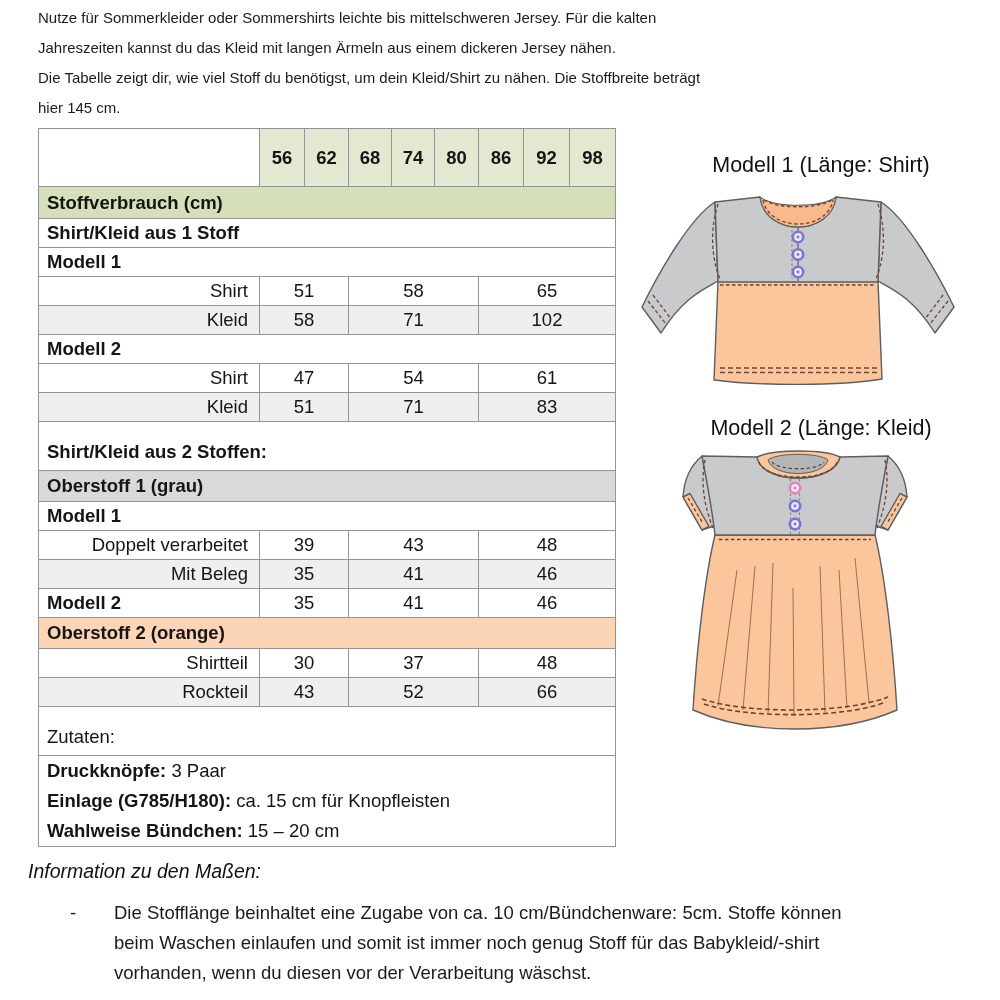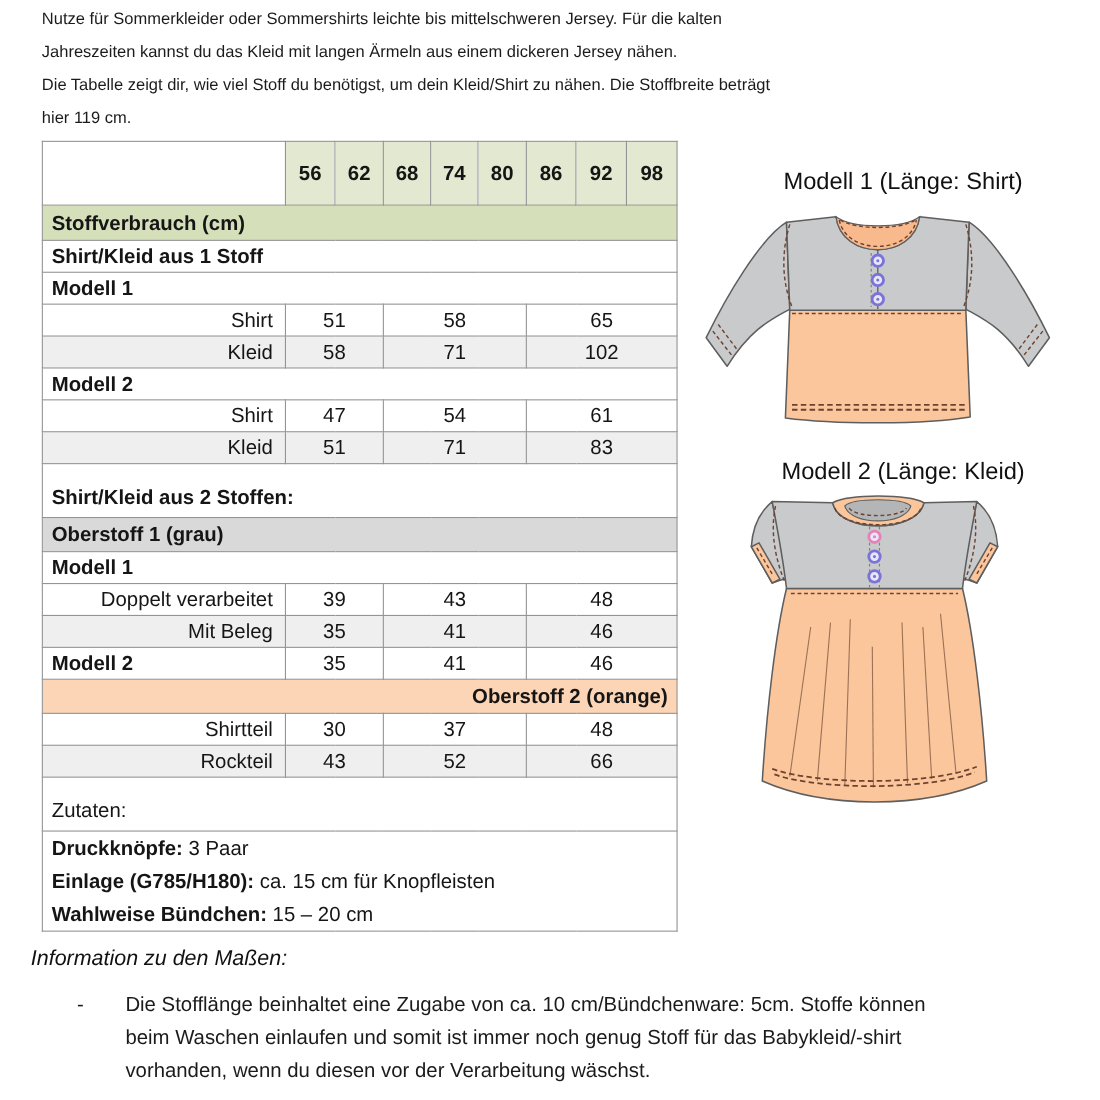--- a/index.html
+++ b/index.html
@@ -17,21 +17,21 @@
   .intro div{height:30px;}
 
   table.fab{position:absolute;left:38px;top:128px;width:577px;border-collapse:collapse;table-layout:fixed;
     font-size:18.5px;color:#151515;}
   table.fab td{border:1px solid var(--table-border);padding:0 8px;overflow:hidden;}
   tr.r-sizes td{height:33px;text-align:center;font-weight:bold;background:var(--size-green);padding:12px 2px;}
   tr.r-sizes td.c-empty{background:#ffffff;}
   tr.r-stoff td{height:31px;background:var(--table-green);font-weight:bold;}
   tr.r-sec td{height:28px;font-weight:bold;background:#ffffff;}
   tr.r-grayh td{height:30px;font-weight:bold;background:var(--table-gray);}
-  tr.r-orangeh td{height:30px;font-weight:bold;background:var(--table-orange);text-align:right;}
+  tr.r-orangeh td{height:30px;font-weight:bold;background:var(--table-orange);}
   tr.r-tall td{height:41px;vertical-align:bottom;padding-bottom:7px;font-weight:bold;}
   tr.r-tall.normal td{font-weight:normal;}
   tr.r-data td{height:28px;}
   tr.r-data td.c-label{text-align:right;padding-right:11px;}
   tr.r-data td.c-label.bold{text-align:left;font-weight:bold;padding-left:8px;}
   tr.r-data td.c-val{text-align:center;}
   tr.r-alt td{background:var(--row-alt-gray);}
   tr.r-zcontent td{height:88px;vertical-align:middle;line-height:30px;}
   .zl .b{font-weight:bold;}
 
@@ -63,21 +63,21 @@
 </style>
 </head>
 <body>
 
 <div class="page">
 
   <div class="intro">
     <div>Nutze für Sommerkleider oder Sommershirts leichte bis mittelschweren Jersey. Für die kalten</div>
     <div>Jahreszeiten kannst du das Kleid mit langen Ärmeln aus einem dickeren Jersey nähen.</div>
     <div>Die Tabelle zeigt dir, wie viel Stoff du benötigst, um dein Kleid/Shirt zu nähen. Die Stoffbreite beträgt</div>
-    <div>hier 119 cm.</div>
+    <div>hier 145 cm.</div>
   </div>
 
   <table class="fab">
     <colgroup>
       <col style="width:221px">
         <col style="width:45px">
         <col style="width:44px">
         <col style="width:43px">
       <col style="width:43px">
         <col style="width:44px">

